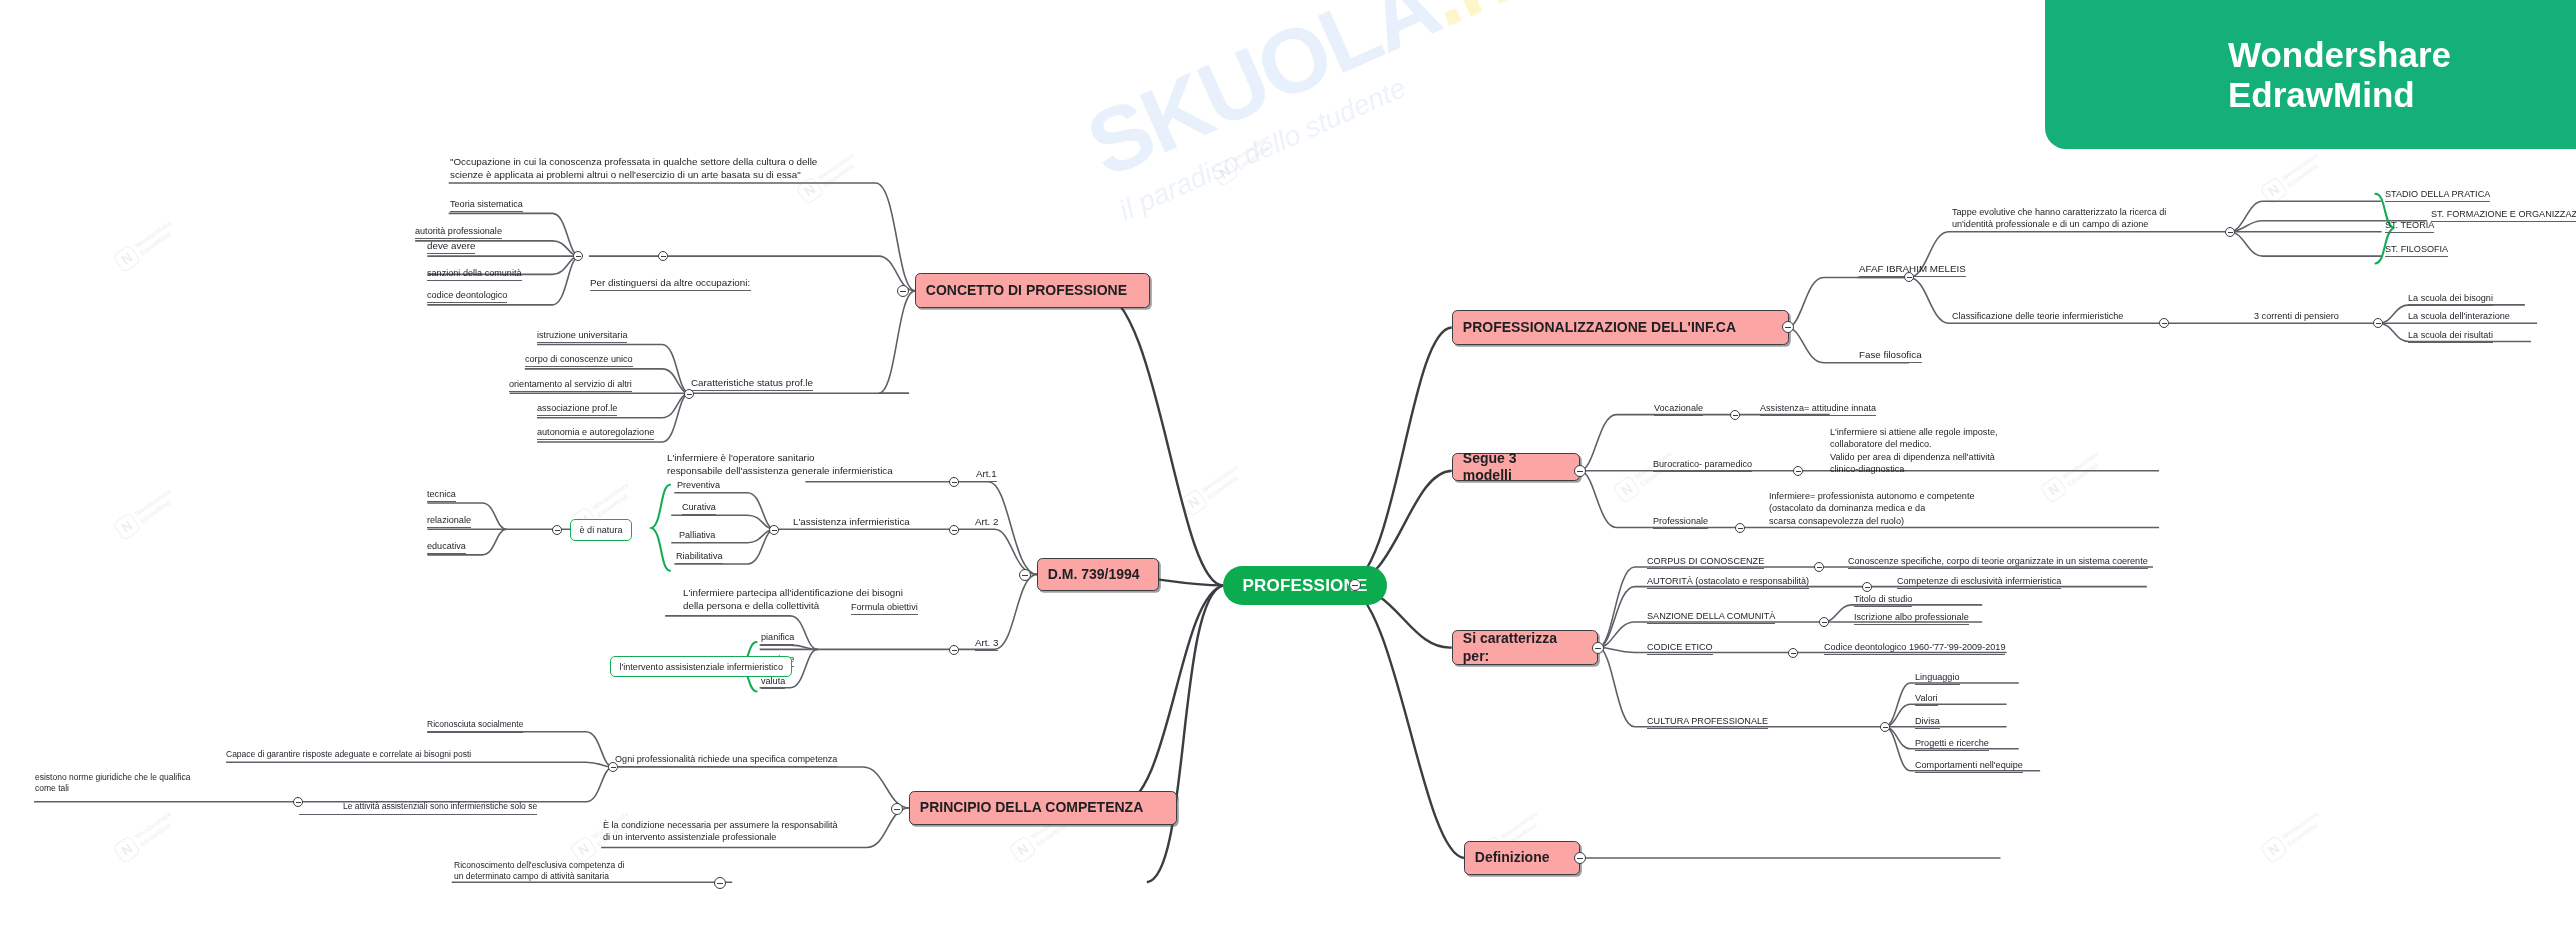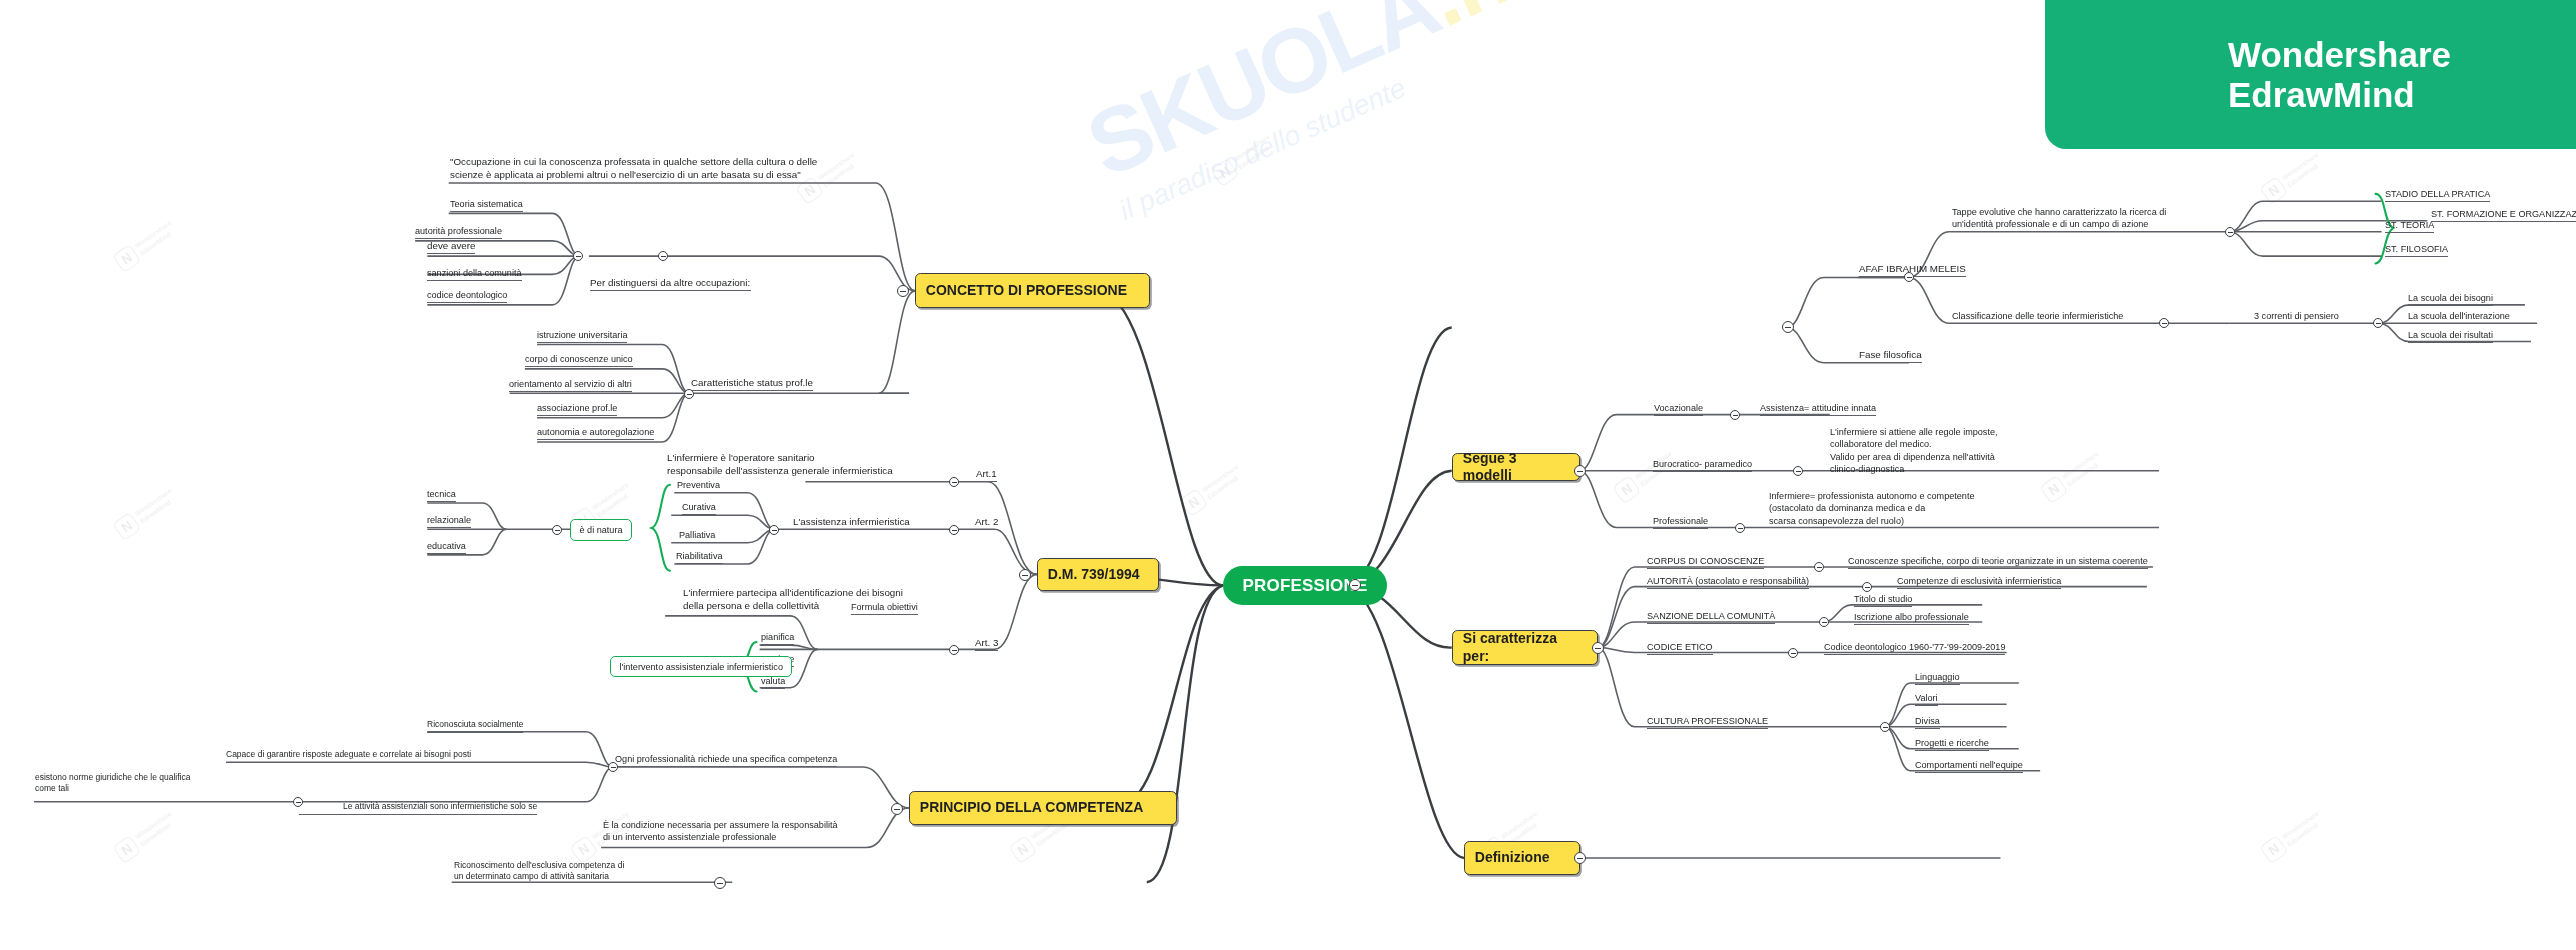--- a/index.html
+++ b/index.html
@@ -50,21 +50,21 @@
   
   #wires { position:absolute; left:0; top:0; width:2576px; height:950px; }
 
   
   .node { position:absolute; }
 
   
   .boxed {
     border:1.8px solid #3a3d42;
     border-radius:5.5px;
-    background:#fde047;
+    background:#fca5a5;
     color:#1d1f22;
     font-weight:bold;
     display:flex; align-items:center;
     padding:3.7px 9.8px;
     box-shadow: 1.8px 1.8px 0 rgba(60,63,68,.5);
     line-height:1.22;
   }
   .boxed.big { font-size:14px; }
   .boxed.med { font-size:13px; }
 
@@ -416,20 +416,23 @@
   <div class="lbl s14 u" style="left:226px; top:749px;">Capace di garantire risposte adeguate e correlate ai bisogni posti</div>
   <div class="lbl s14 u" style="left:299px; top:801px;padding-left:44px;">Le attività assistenziali sono infermieristiche solo se</div>
   <div class="lbl s14" style="left:35px; top:772px;">esistono norme giuridiche che le qualifica
 come tali</div>
   <div class="minus sm" style="left:293px; top:797px;"></div>
 
   <div class="minus" style="left:714px; top:877px;"></div>
   <div class="lbl s14" style="left:454px; top:860px;">Riconoscimento dell'esclusiva competenza di
 un determinato campo di attività sanitaria</div>
 
+  <div class="node boxed big" style="left:1452px; top:310px; height:35px; width:337px;">
+    <span>PROFESSIONALIZZAZIONE DELL'INF.CA</span>
+  </div>
   <div class="minus" style="left:1782px; top:321px;"></div>
 
   <div class="lbl s16 u" style="left:1859px; top:262px;">AFAF IBRAHIM MELEIS</div>
   <div class="minus sm" style="left:1904px; top:272px;"></div>
   <div class="lbl s16 u" style="left:1859px; top:348px;">Fase filosofica</div>
 
   <div class="lbl s15" style="left:1952px; top:206px;">Tappe evolutive che hanno caratterizzato la ricerca di
 un'identità professionale e di un campo di azione</div>
   <div class="minus sm" style="left:2225px; top:227px;"></div>
   <div class="lbl s15 u" style="left:2385px; top:188px;">STADIO DELLA PRATICA</div>

